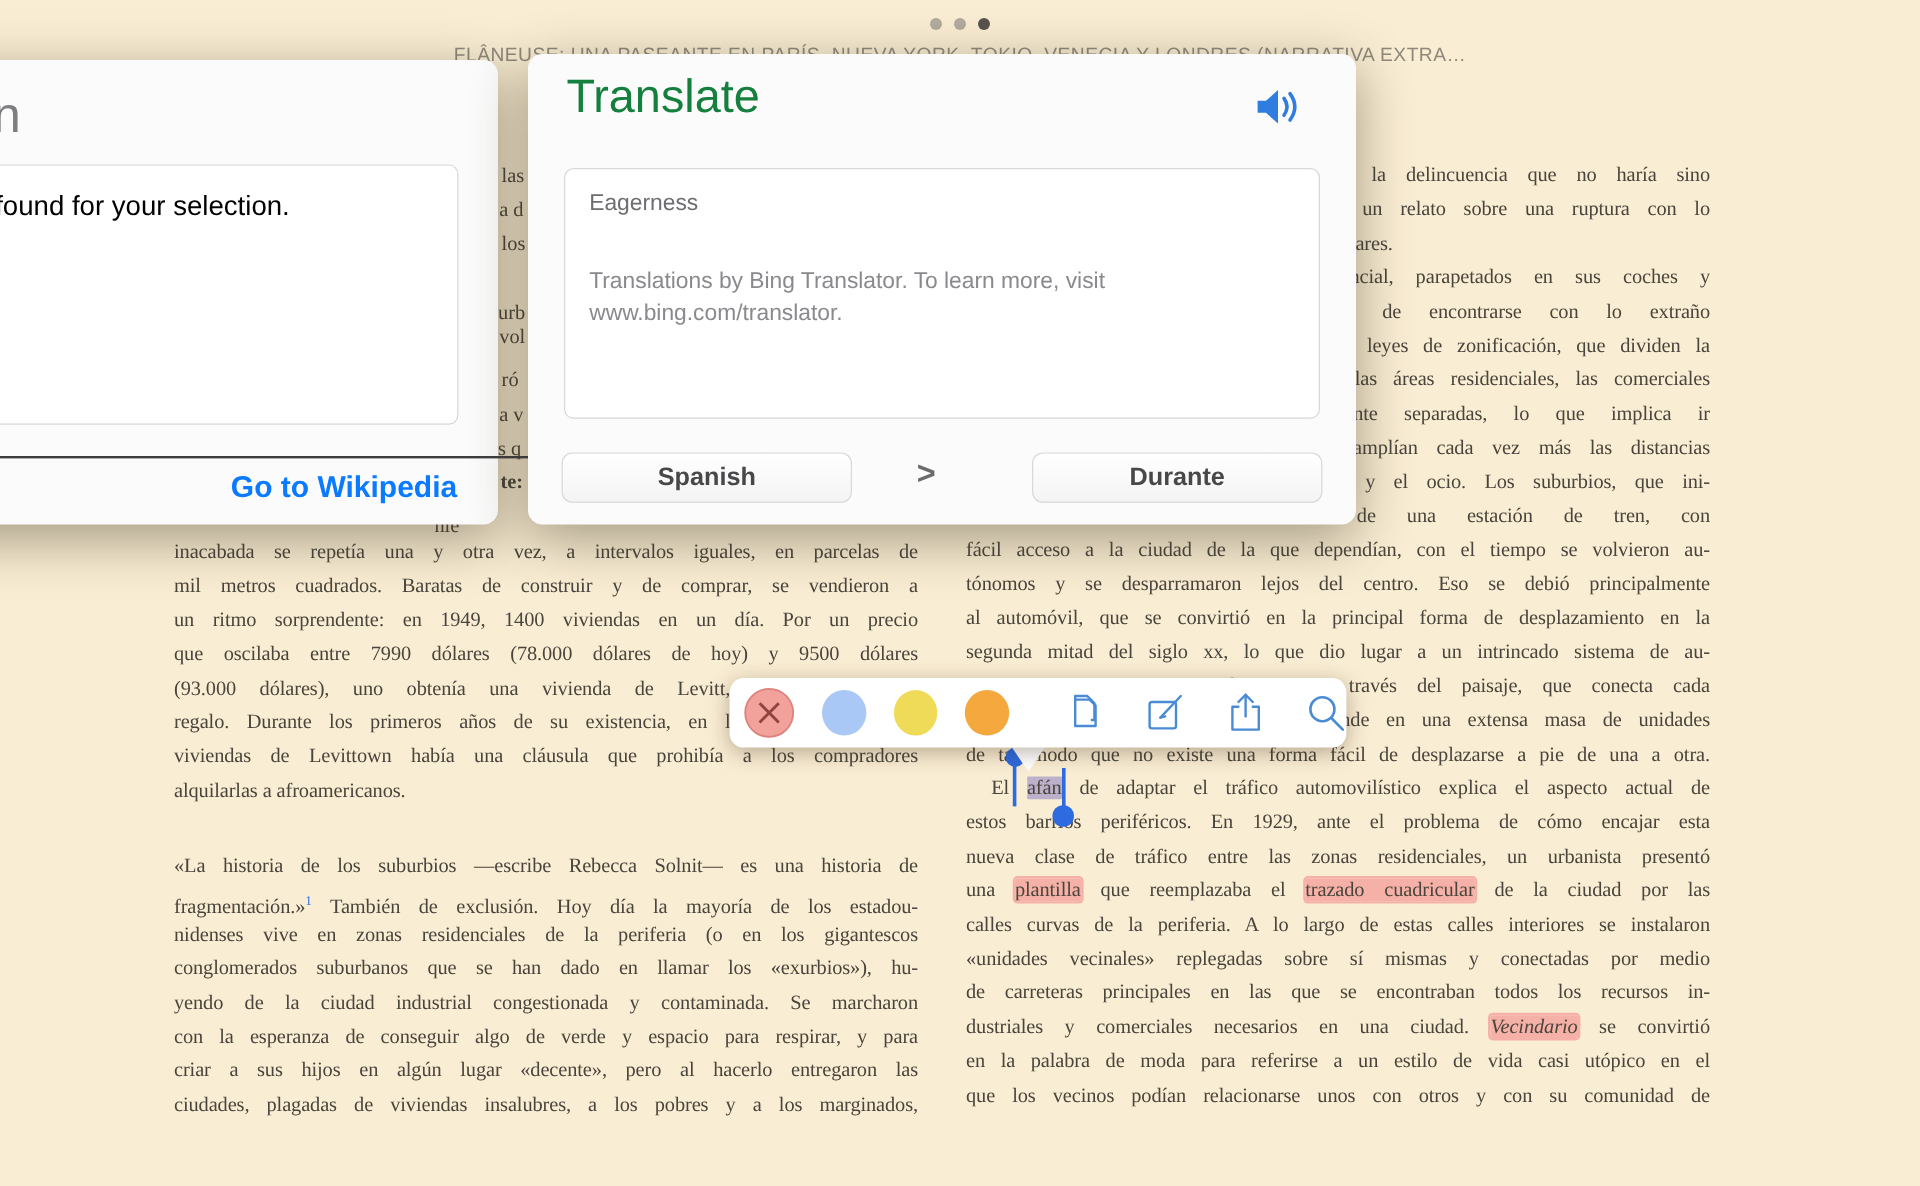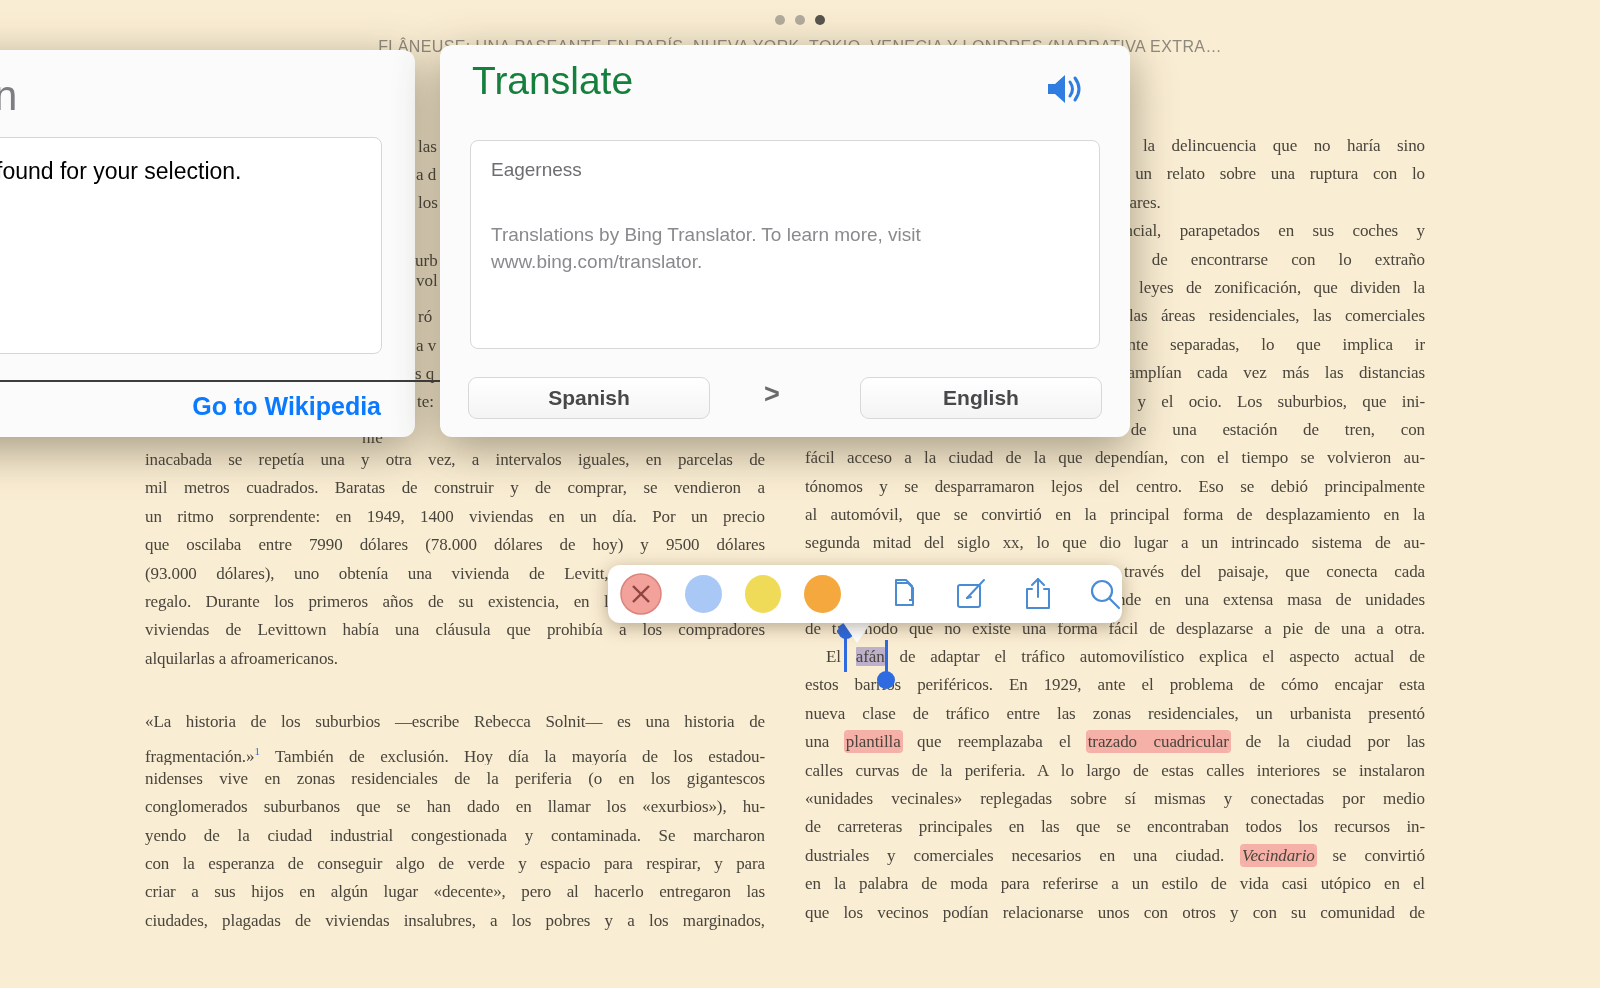--- a/index.html
+++ b/index.html
@@ -124,21 +124,21 @@
   </div>
 <div id="fragments">
     <span class="frag" style="left: 418px; top: 137px;">las</span>
     <span class="frag" style="left: 416px; top: 165px;">a d</span>
     <span class="frag" style="left: 418px; top: 193px;">los</span>
     <span class="frag" style="left: 415px; top: 251px;">urb</span>
     <span class="frag" style="left: 416px; top: 271px;">vol</span>
     <span class="frag" style="left: 418px; top: 307px;">ró</span>
     <span class="frag" style="left: 416px; top: 336px;">a v</span>
     <span class="frag" style="left: 415px; top: 364px;">s q</span>
-    <span class="frag" style="left: 417px; top: 392px;">te:</span>
+    <span class="frag" style="left: 417px; top: 392px; font-weight: bold;">te:</span>
     <span class="frag" style="left: 362px; top: 428px;">nie</span>
   </div>
 
 <div class="handle-bar" style="left:844px;top:636px;height:36px"></div>
 <div class="handle-dot" style="left:838px;top:623px;width:16px;height:16px"></div>
 <div class="handle-bar" style="left:885px;top:640px;height:38px"></div>
 <div class="handle-dot" style="left:877px;top:671px;width:18px;height:18px"></div>
 
 <div class="popup" id="dict-popup">
   <div id="dict-heading">n</div>
@@ -157,21 +157,21 @@
       <path d="M24 11 q5 7 0 14" stroke="#2f7de1" stroke-width="3" fill="none" stroke-linecap="round"></path>
       <path d="M29 7 q8 11 0 22" stroke="#2f7de1" stroke-width="3" fill="none" stroke-linecap="round"></path>
     </svg>
   </div>
   <div id="translate-box">
     <div id="translate-result">Eagerness</div>
     <div id="translate-attrib">Translations by Bing Translator. To learn more, visit www.bing.com/translator.</div>
   </div>
   <div class="lang-btn" id="btn-source">Spanish</div>
   <div id="lang-arrow">&gt;</div>
-  <div class="lang-btn" id="btn-target">English</div>
+  <div class="lang-btn" id="btn-target">Durante</div>
 </div>
 
 <div id="toolbar-caret"></div>
 <div id="sel-toolbar">
   <div class="tb-circle" id="c-remove" style="width:42px;height:42px;margin-left:12px;display:flex;align-items:center;justify-content:center">
     <svg width="42" height="42" viewBox="0 0 42 42">
       <circle cx="21" cy="21" r="20" fill="#f2a19b" stroke="#db837c" stroke-width="1.5"></circle>
       <line x1="13" y1="13" x2="29" y2="29" stroke="#8f4440" stroke-width="2.4"></line>
       <line x1="29" y1="13" x2="13" y2="29" stroke="#8f4440" stroke-width="2.4"></line>
     </svg>

